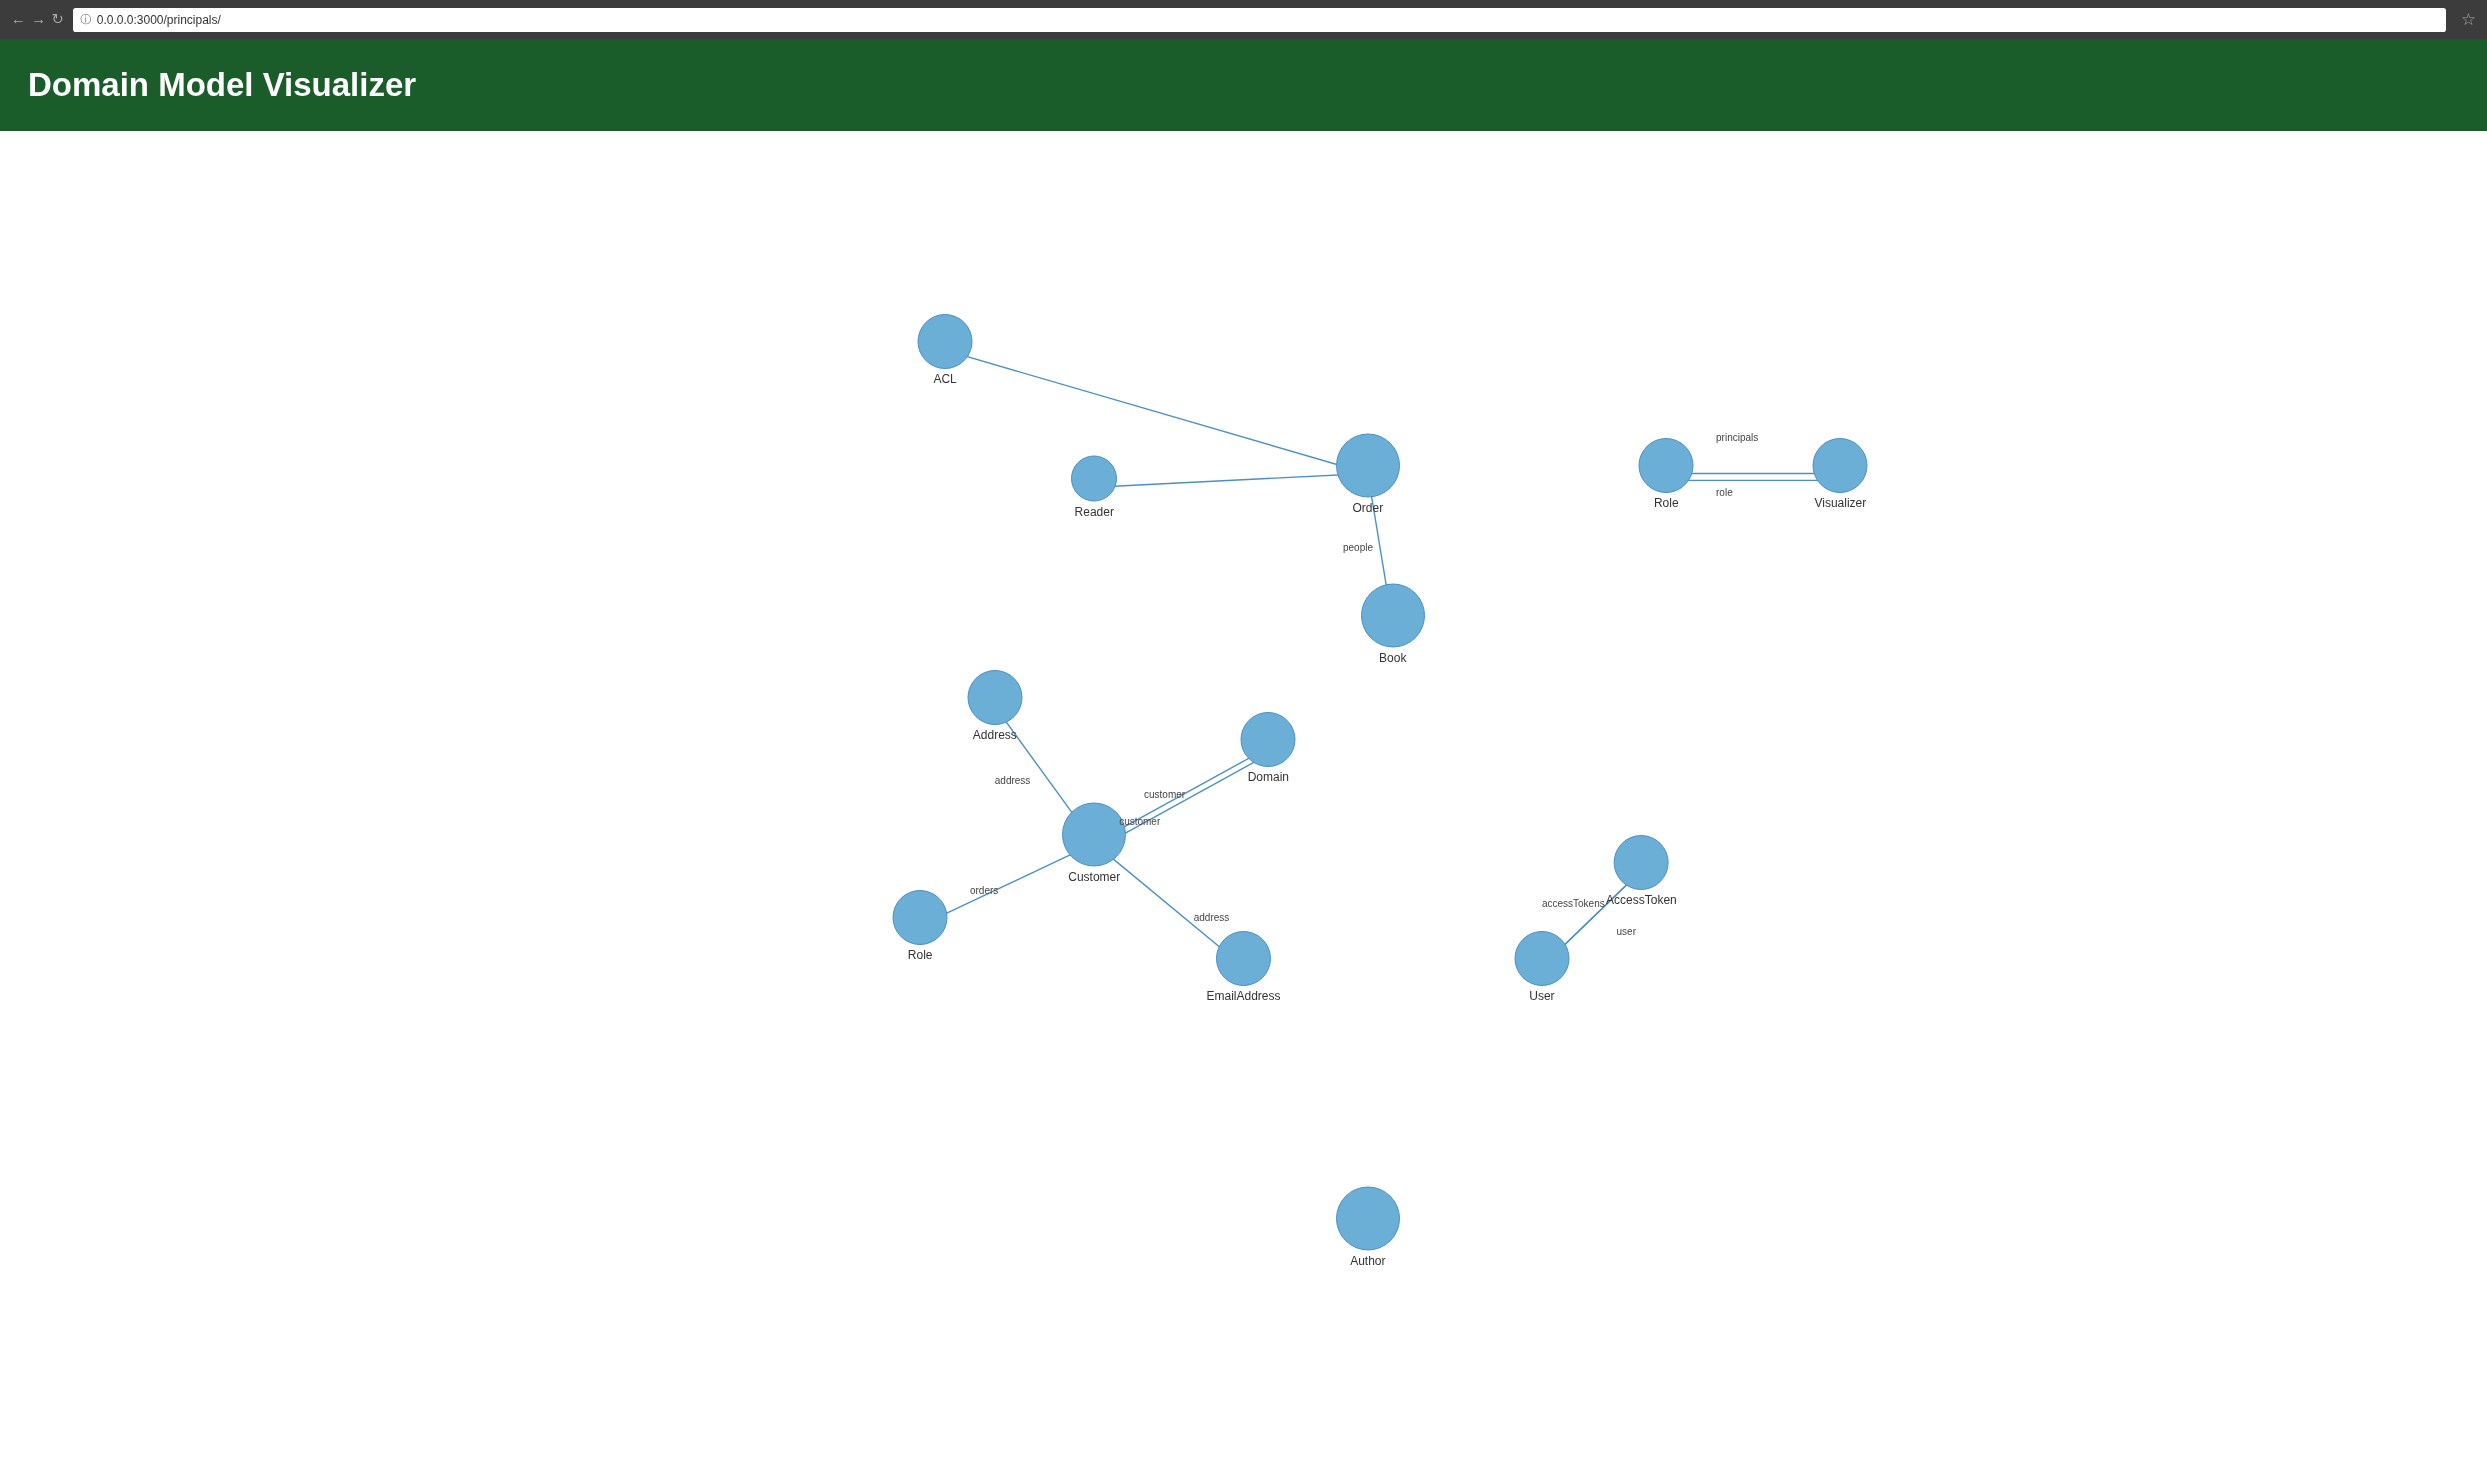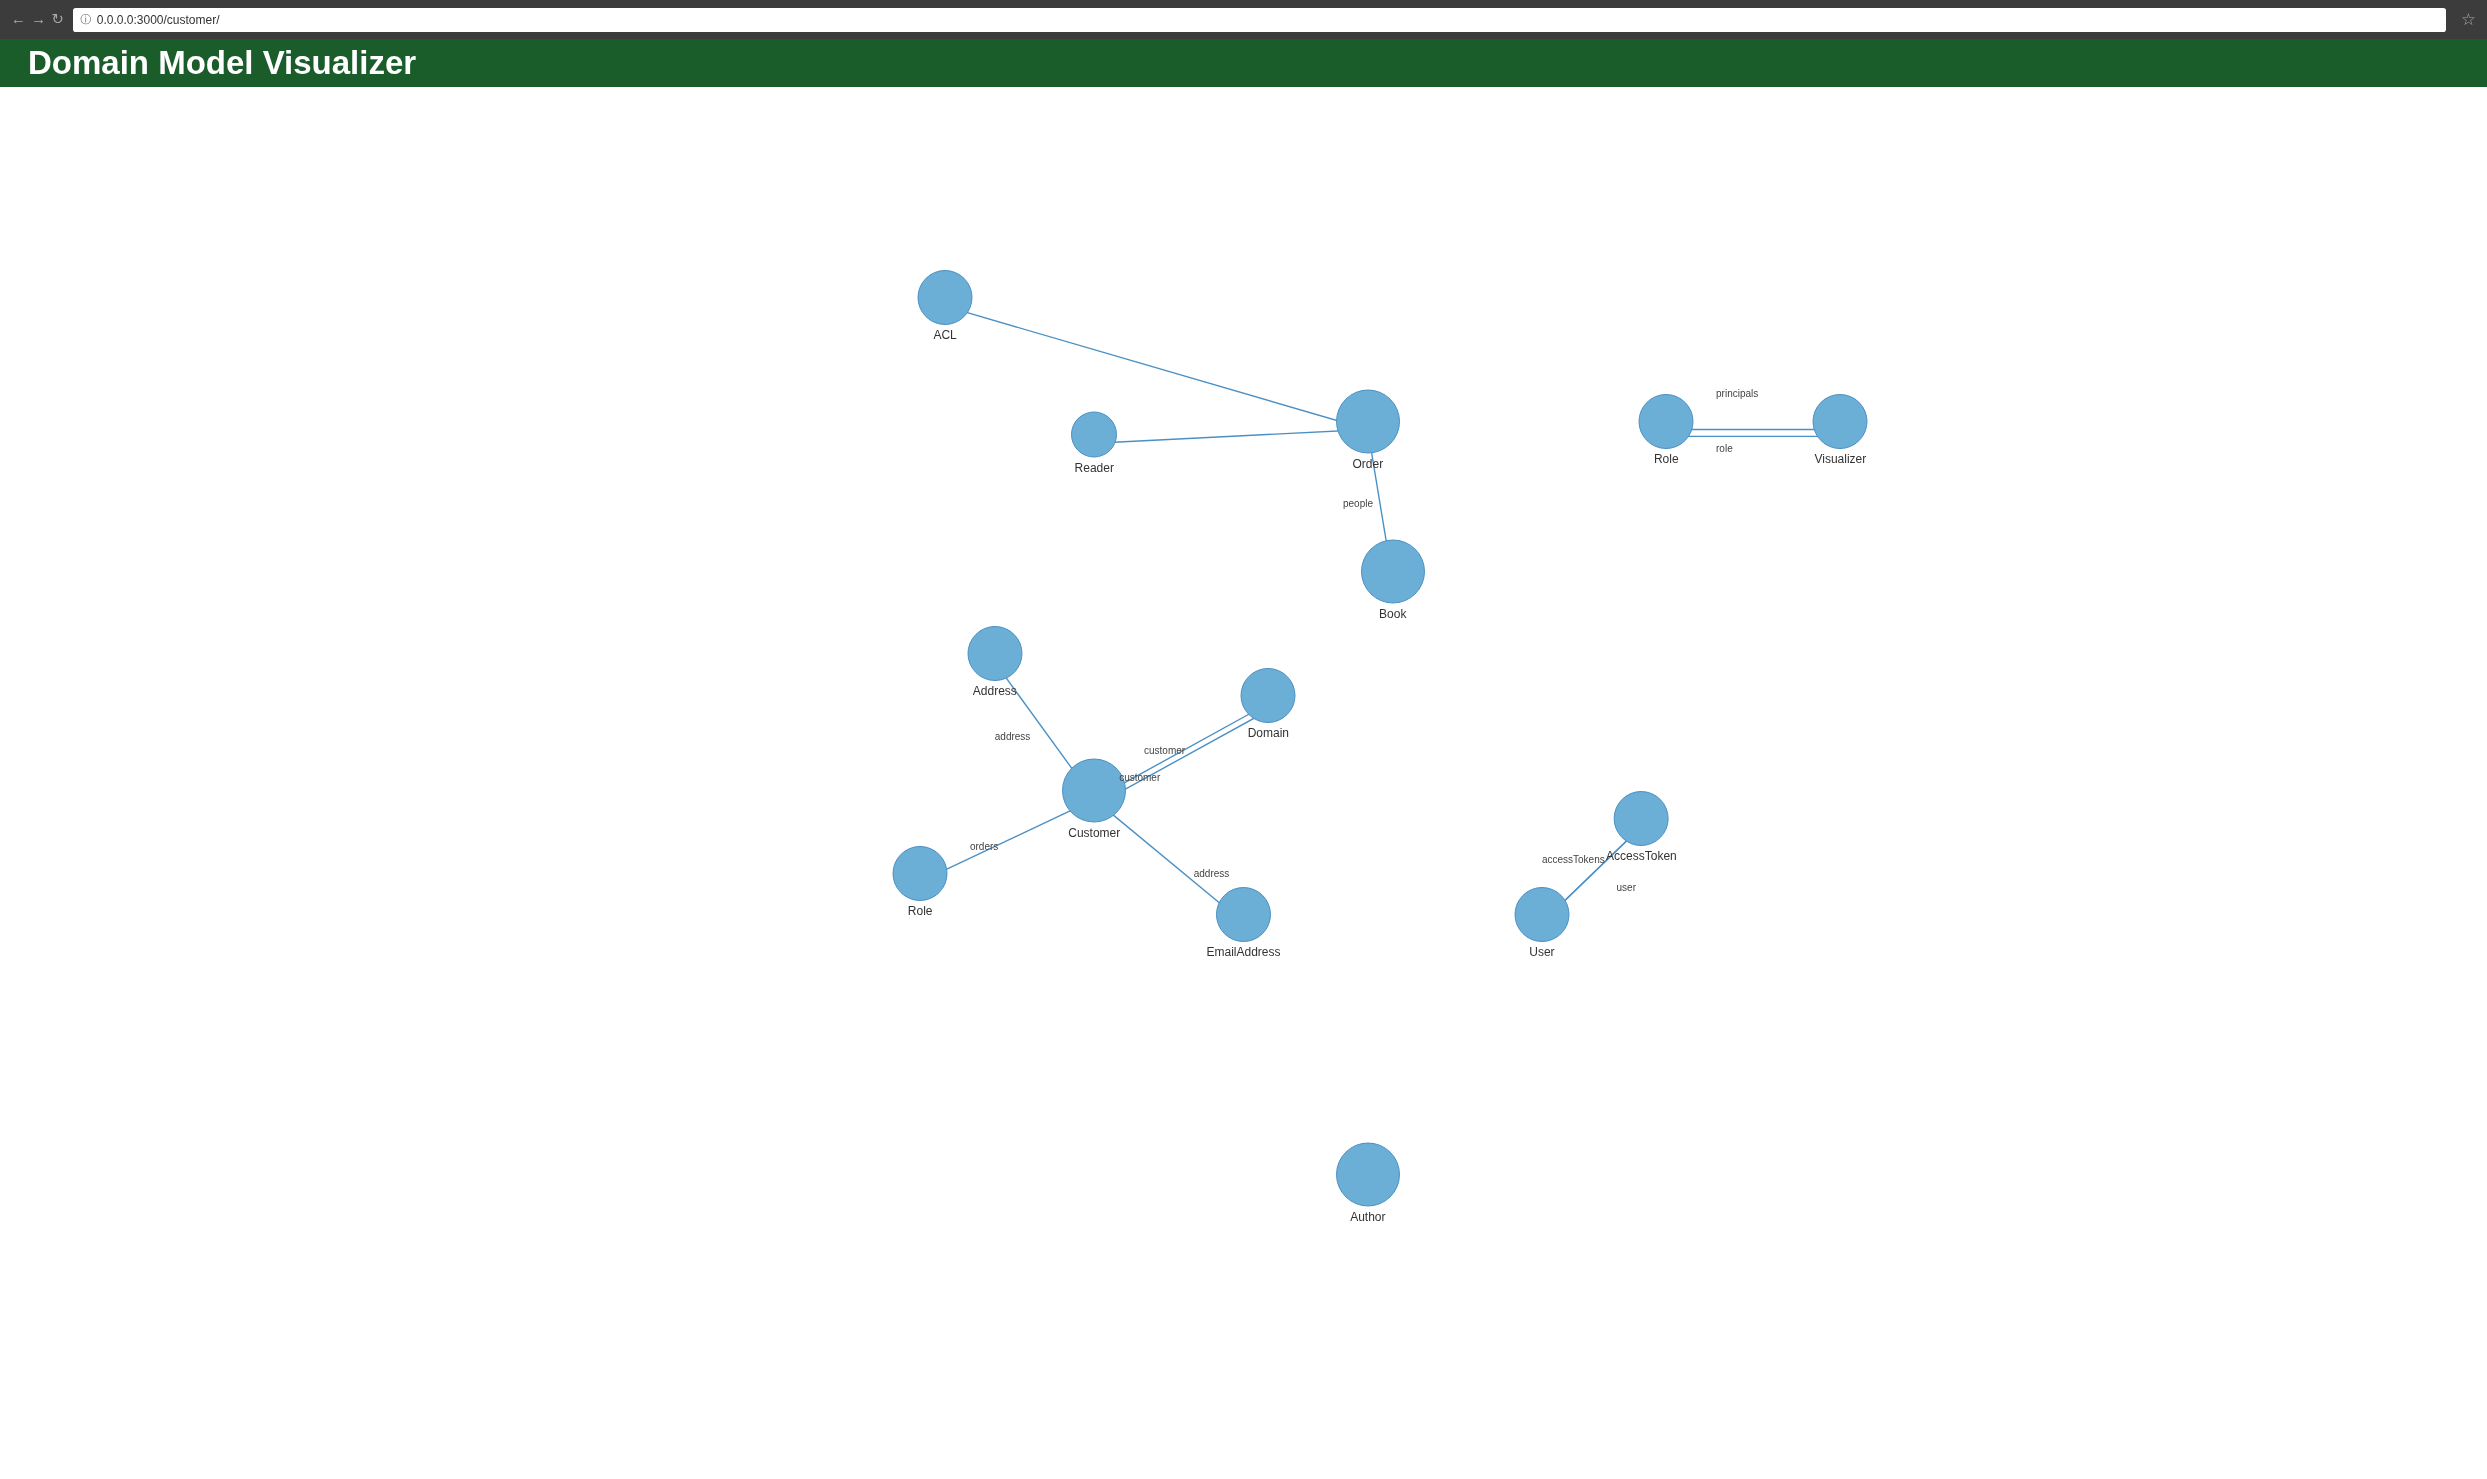--- a/index.html
+++ b/index.html
@@ -48,21 +48,21 @@
       font-size: 16.6px;
       background: none;
       border: none;
       cursor: pointer;
       margin-left: 5.5px;
     }
 
     
     .app-header {
       background: #1a5c2a;
-      padding: 5px 28px;
+      padding: 27px 28px;
     }
     .app-header h1 {
       color: #fff;
       font-size: 33px;
       font-weight: bold;
     }
 
     
     .canvas-area {
       position: relative;
@@ -126,21 +126,21 @@
 <body>
 
 <div class="browser-chrome">
   <div class="browser-nav-buttons">
     <button class="nav-btn">←</button>
     <button class="nav-btn">→</button>
     <button class="nav-btn">↻</button>
   </div>
   <div class="address-bar">
     <span class="lock-icon">ⓘ</span>
-    <span>0.0.0.0:3000/customer/</span>
+    <span>0.0.0.0:3000/principals/</span>
   </div>
   <button class="star-btn">☆</button>
 </div>
 
 <div class="app-header">
   <h1>Domain Model Visualizer</h1>
 </div>
 
 <div class="canvas-area">
   <svg class="edges-svg" viewBox="0 0 2700 1488" width="2487" height="1371">

